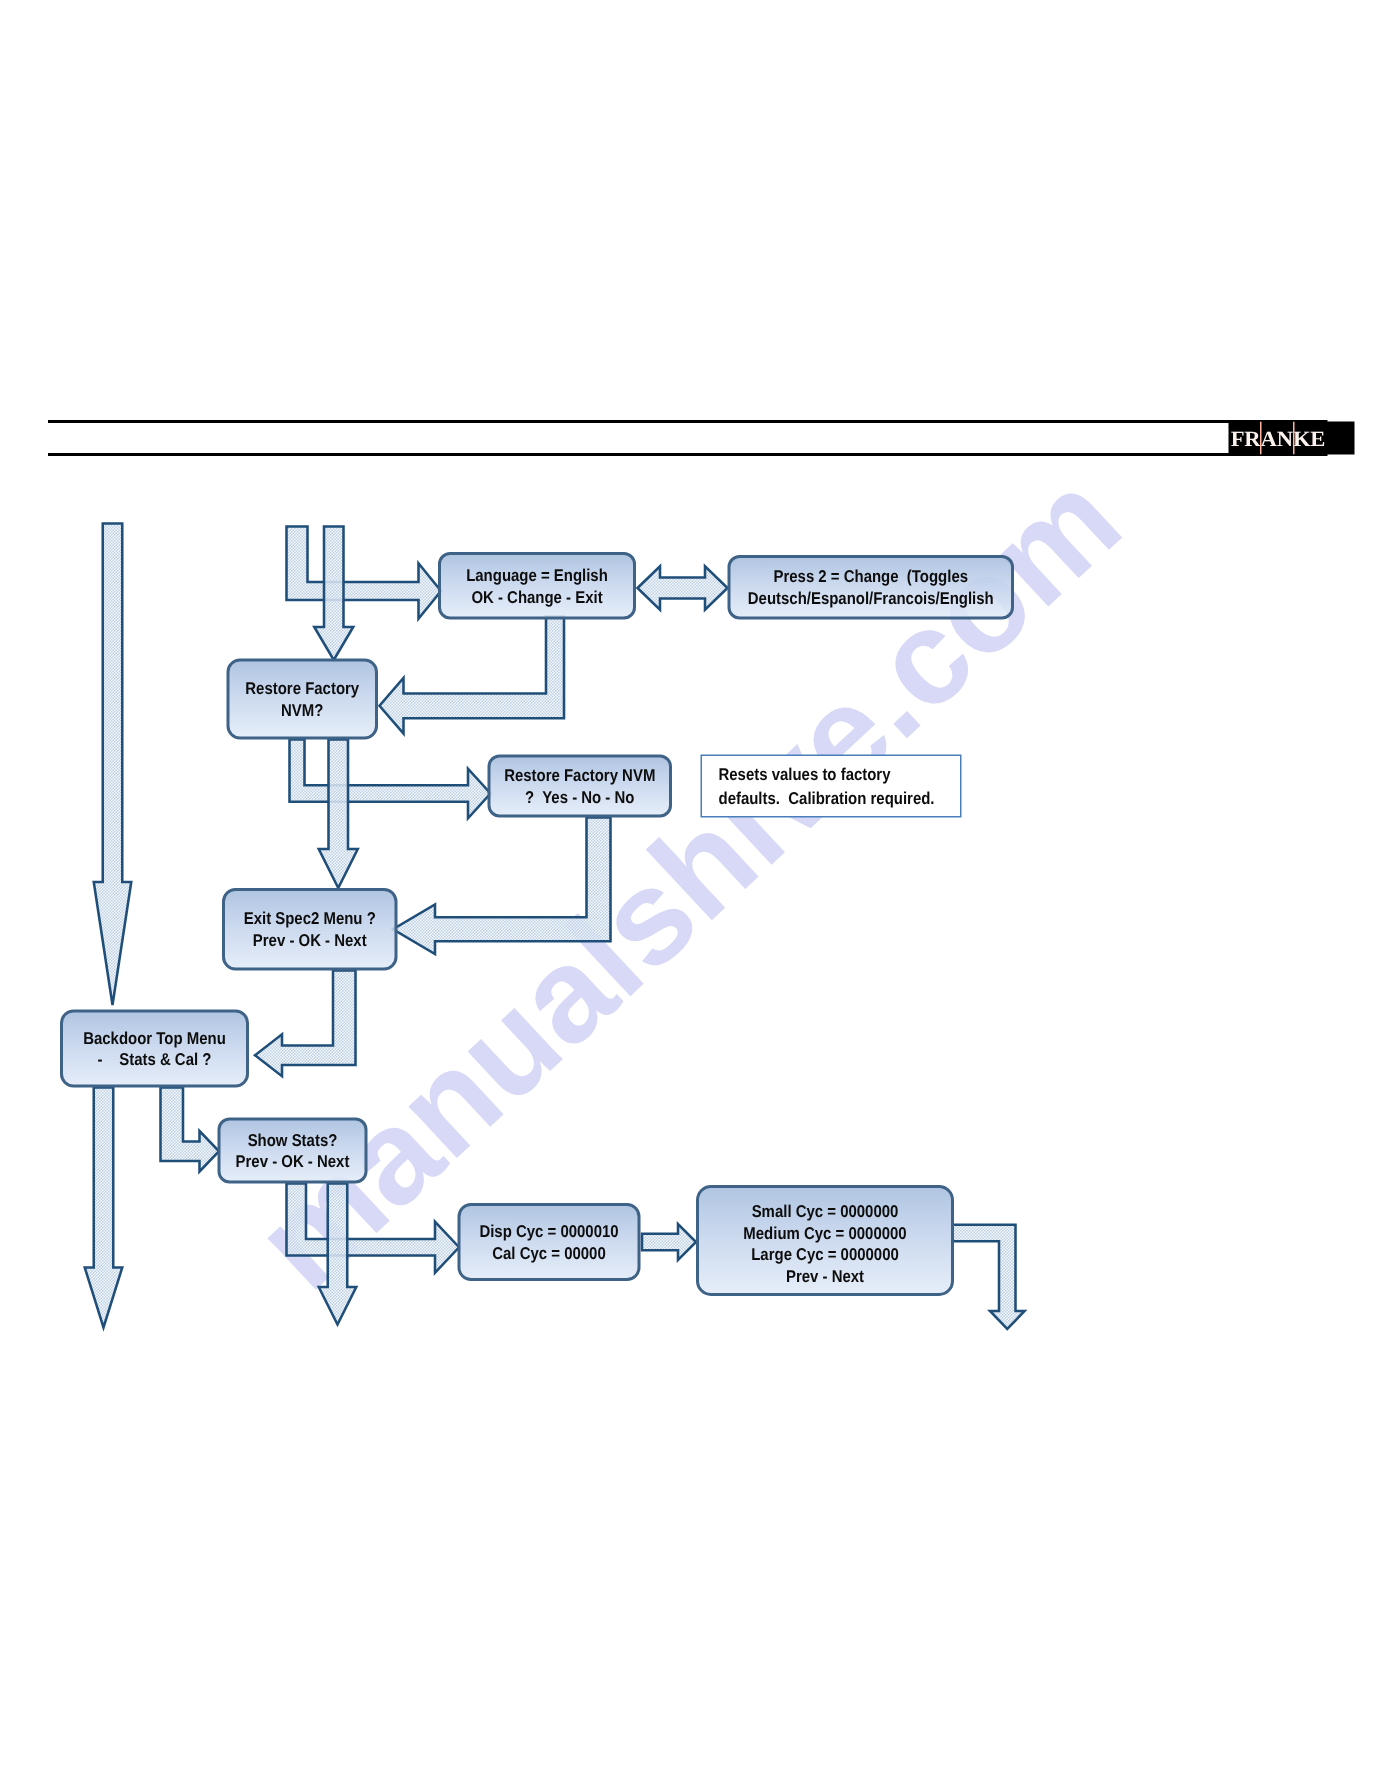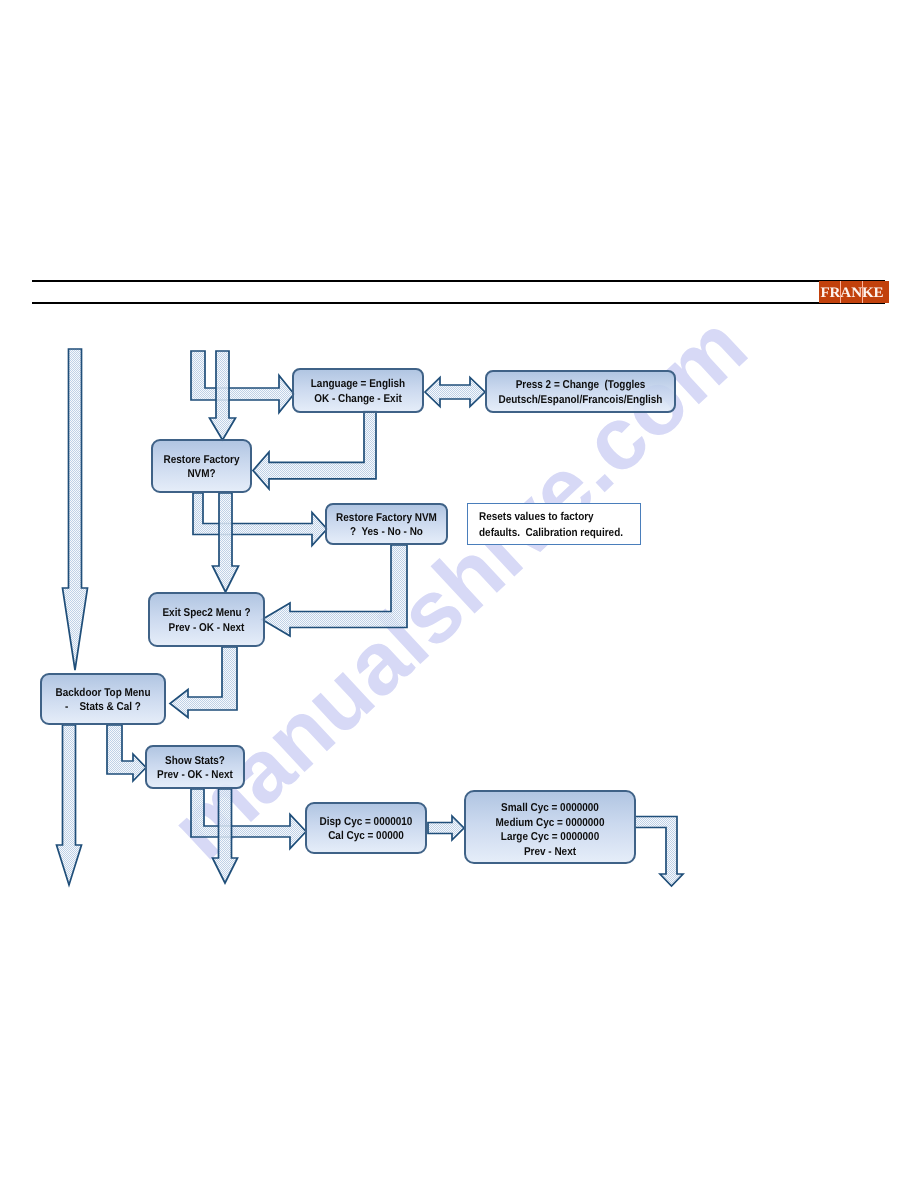--- a/index.html
+++ b/index.html
@@ -4,21 +4,21 @@
 <title>Franke Service Manual Page</title>
 <style>
   html,body{margin:0;padding:0;}
   body{width:918px;height:1188px;background:#ffffff;font-family:"Liberation Sans",sans-serif;overflow:hidden;position:relative;
        -webkit-font-smoothing:antialiased;text-rendering:geometricPrecision;}
   svg text{ -webkit-font-smoothing:antialiased; }
   #page{position:absolute;left:0;top:0;width:918px;height:1188px;background:#fff;}
   .hdr-rule{position:absolute;background:#000;}
   #rule-top{left:32px;top:280px;width:853px;height:2px;}
   #rule-bot{left:32px;top:302px;width:853px;height:2px;}
-  #franke{position:absolute;left:819px;top:281px;width:70px;height:22px;background:#c2410c;overflow:hidden;}
+  #franke{position:absolute;left:819px;top:281px;width:84px;height:22px;background:#000000;overflow:hidden;}
   #franke .fr-txt{position:absolute;left:0;top:0;width:66px;height:22px;line-height:25px;text-align:center;color:#fdf3ee;
      font-family:"Liberation Serif",serif;font-weight:bold;font-size:14.5px;letter-spacing:-0.1px;transform:scaleX(1.04);transform-origin:33px 12px;}
   .fr-div{position:absolute;top:0;width:1px;height:22px;background:#ffb49b;}
   #wm{position:absolute;left:0;top:0;width:918px;height:1188px;overflow:hidden;pointer-events:none;z-index:0;}
   #wm-text{position:absolute;left:150px;top:804px;transform-origin:0 0;transform:rotate(-43deg);
     font-family:"Liberation Sans",sans-serif;font-size:89px;font-weight:700;color:#d7d9f6;white-space:nowrap;letter-spacing:0px;}
   #chart{position:absolute;left:0;top:0;}
 </style>
 </head>
 <body>

